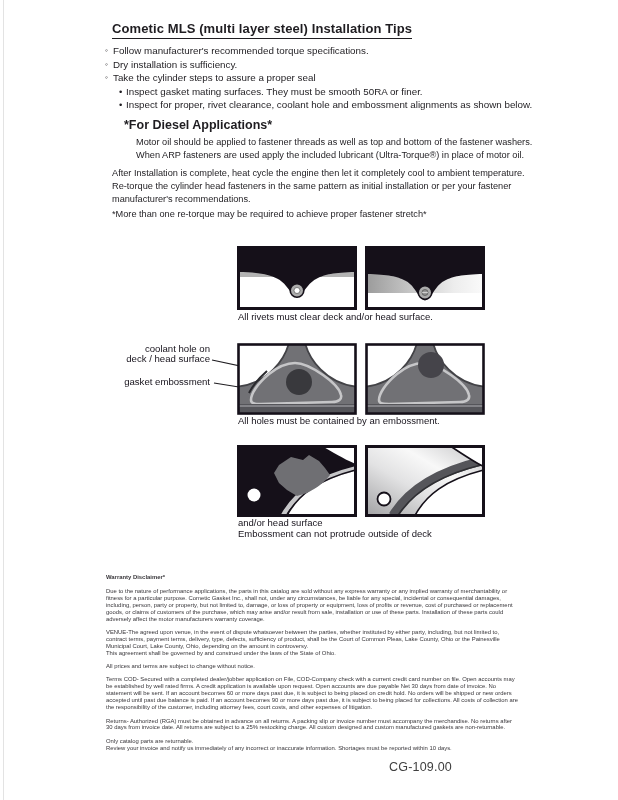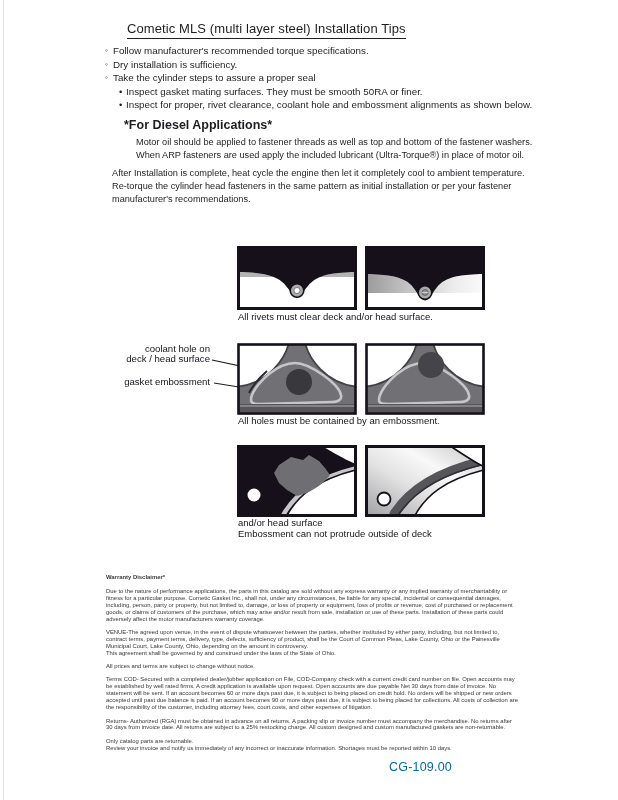--- a/index.html
+++ b/index.html
@@ -3,60 +3,61 @@
 <meta charset="utf-8">
 <style>
   html,body{margin:0;padding:0;background:#ffffff;}
   .page{
     position:relative;width:618px;height:800px;background:#ffffff;overflow:hidden;
     font-family:"Liberation Sans",sans-serif;color:#1f1d21;
   }
   .edge-line{position:absolute;left:3px;top:0;width:1px;height:800px;background:#e3e3e3;}
   .abs{position:absolute;}
   .title{
-    left:112px;top:21px;font-size:13px;font-weight:400;letter-spacing:.1px;
-    border-bottom:1.6px solid #1f1d21;padding-bottom:2px;display:inline-block;margin-left:15px;
+    left:112px;top:21px;font-size:13px;font-weight:700;letter-spacing:.1px;
+    border-bottom:1.6px solid #1f1d21;padding-bottom:2px;display:inline-block;
   }
   .bullets{left:105px;top:44px;width:440px;font-size:9.8px;line-height:13.5px;}
   .b-item{white-space:nowrap;}
   .b-mark{display:inline-block;width:8px;font-size:8.5px;vertical-align:top;}
   .sub{padding-left:14px;}
   .sub .b-mark{width:7px;font-size:9.5px;}
   .h2{left:124px;top:118px;font-size:12.5px;font-weight:700;}
   .para{left:112px;width:420px;font-size:9.2px;line-height:13.2px;}
   .p1{top:136px;margin-left:24px;} .p2{top:167px;} .p3{top:208px;}
   .dg-label{width:120px;text-align:center;font-size:13px;font-weight:600;letter-spacing:.4px;color:#17131c;margin-top:20px;}
   .dg-caption{font-size:9.5px;line-height:10.5px;color:#17131c;}
   .panel{width:120px;display:block;}
   .side-label{left:96px;width:114px;text-align:right;font-size:9.6px;line-height:9.9px;color:#17131c;}
   .legal{left:106px;top:574px;width:412px;font-size:5.9px;line-height:6.9px;color:#38363a;}
   .legal .lh{font-weight:700;margin:0 0 7px 0;}
   .legal p{margin:0 0 6.5px 0;}
   .legal p.tight{margin-bottom:0;}
-  .footer{left:389px;top:760px;font-size:12.5px;letter-spacing:.2px;color:#0369a1;}
+  .footer{left:389px;top:760px;font-size:12.5px;letter-spacing:.2px;color:#404040;}
 </style>
 </head>
 <body>
 
 <div class="page">
   <div class="edge-line"></div>
 
   <div class="abs title">Cometic MLS (multi layer steel) Installation Tips</div>
 
   <div class="abs bullets">
     <div class="b-item"><span class="b-mark">◦</span><span>Follow manufacturer's recommended torque specifications.</span></div>
     <div class="b-item"><span class="b-mark">◦</span><span>Dry installation is sufficiency.</span></div>
     <div class="b-item"><span class="b-mark">◦</span><span>Take the cylinder steps to assure a proper seal</span></div>
     <div class="b-item sub"><span class="b-mark">•</span><span>Inspect gasket mating surfaces.  They must be smooth 50RA or finer.</span></div>
     <div class="b-item sub"><span class="b-mark">•</span><span>Inspect for proper, rivet clearance, coolant hole and embossment alignments as shown below.</span></div>
   </div>
 
   <div class="abs h2">*For Diesel Applications*</div>
   <div class="abs para p1">Motor oil should be applied to fastener threads as well as top and bottom of the fastener washers. When ARP fasteners are used apply the included lubricant (Ultra-Torque®) in place of motor oil.</div>
   <div class="abs para p2">After Installation is complete, heat cycle the engine then let it completely cool to ambient temperature. Re-torque the cylinder head fasteners in the same pattern as initial installation or per your fastener manufacturer's recommendations.</div>
+  <div class="abs para p3">*More than one re-torque may be required to achieve proper fastener stretch*</div>
 
   <div class="abs dg-label" style="left:237px;top:231px;">RIGHT</div>
   <div class="abs dg-label" style="left:365px;top:231px;">WRONG</div>
 
   <svg class="abs panel" style="left:237px;top:246px;" width="120" height="64" viewBox="0 0 120 64">
     <rect x="1.5" y="1.5" width="117" height="61" fill="#ffffff"></rect>
     <rect x="1.5" y="25" width="117" height="6" fill="#b3b3b3"></rect>
     <rect x="1.5" y="31" width="117" height="31" fill="#ffffff"></rect>
     <path d="M1.5,1.5 H118.5 V26 C96,26.5 88,28.5 80,32.5 C72,36.5 69,43 64.5,48 C62.5,50.5 61,51.5 60,51.5 C59,51.5 57.5,50.5 55.5,48 C51,43 48,36.5 40,32.5 C32,28.5 24,26.5 1.5,26 Z" fill="#151019"></path>
     <circle cx="60" cy="44.5" r="6.8" fill="#ababab" stroke="#151019" stroke-width="1.6"></circle>

